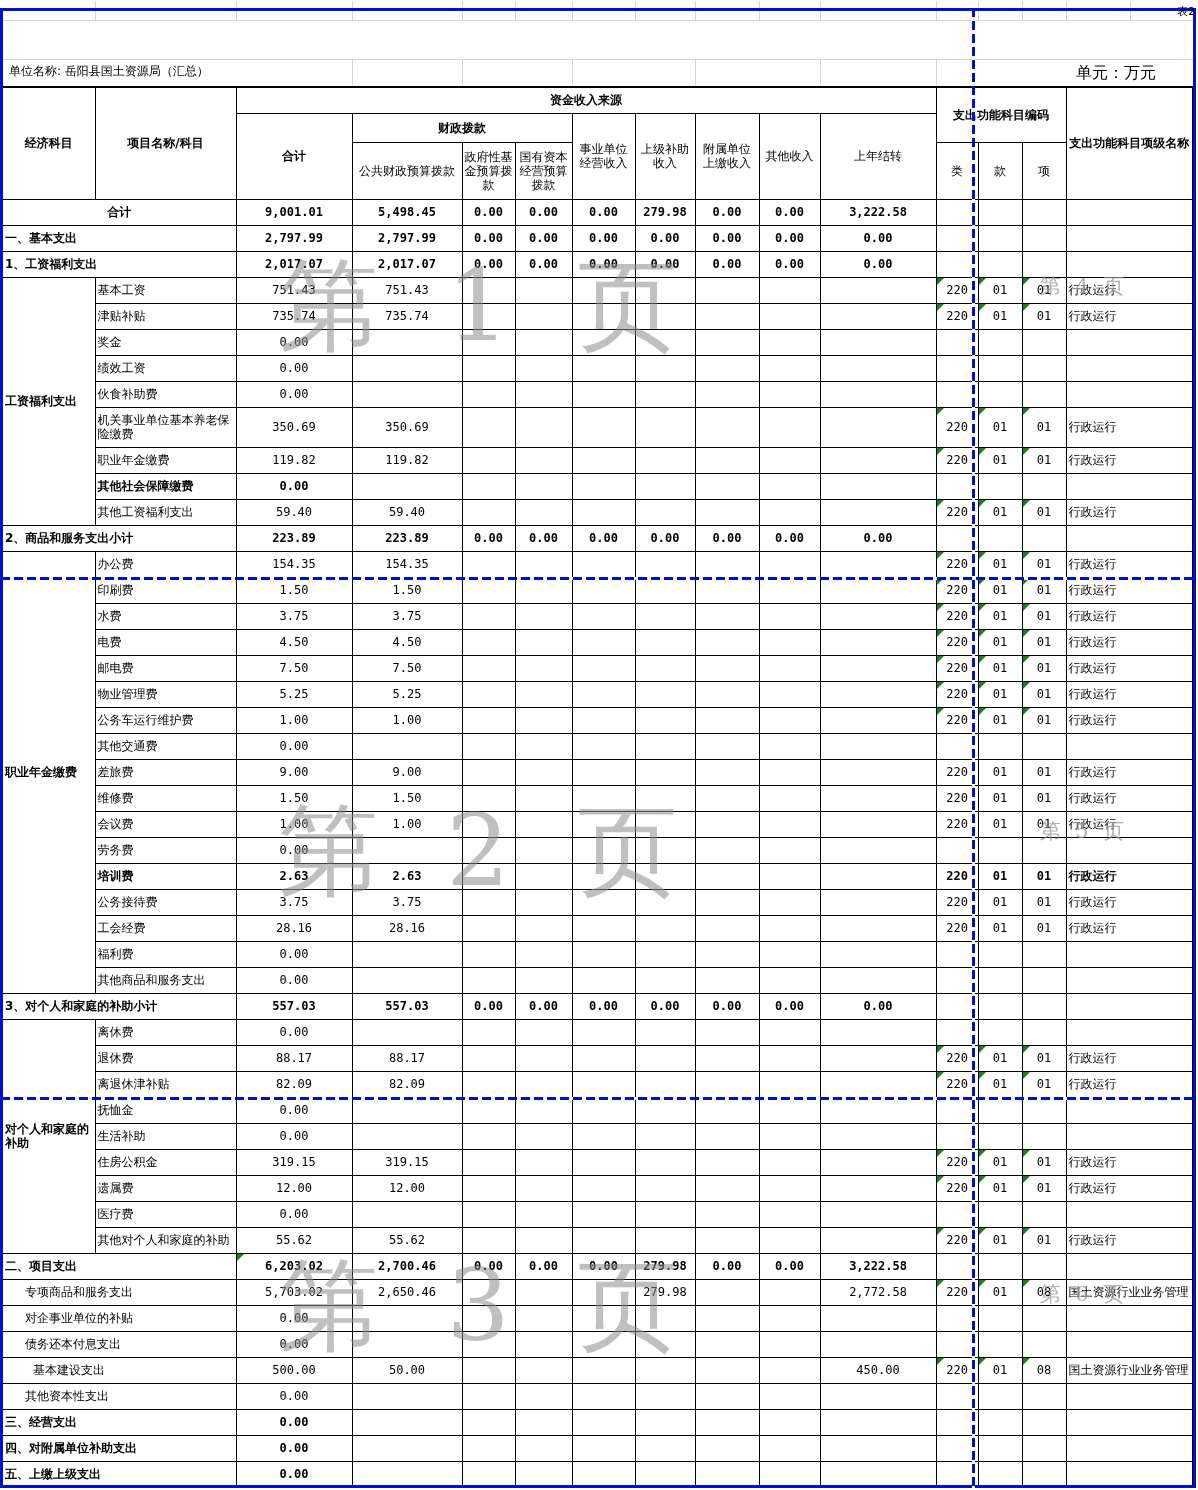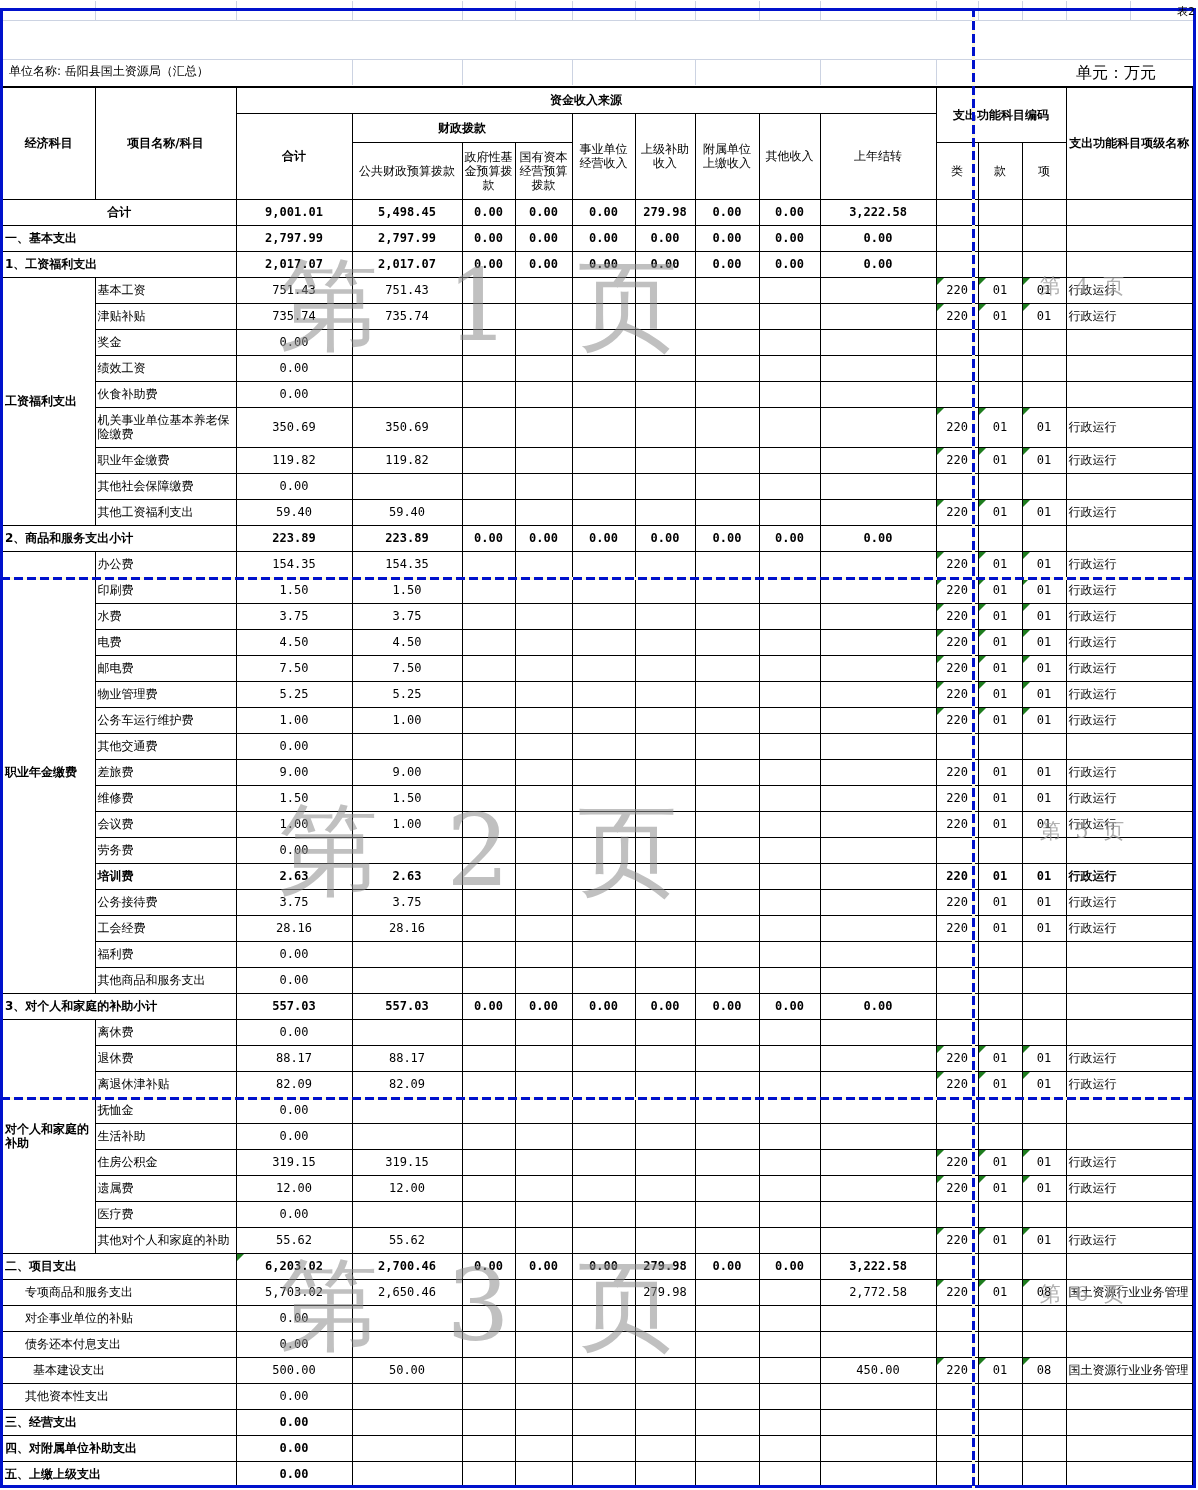--- a/index.html
+++ b/index.html
@@ -276,21 +276,21 @@
           <td class="c-num"></td>
           <td class="c-num"></td>
           <td class="c-num"></td>
           <td class="c-num"></td>
           <td class="c-num"></td>
           <td class="c-code">220<span class="tri"></span></td>
           <td class="c-code">01<span class="tri"></span></td>
           <td class="c-code">01<span class="tri"></span></td>
           <td class="c-func">行政运行</td>
         </tr>
-        <tr style="height: 26px;">
+        <tr style="height: 26px; font-weight: bold;">
           <td class="c-item">其他社会保障缴费</td>
           <td class="c-num">0.00</td>
           <td class="c-num"></td>
           <td class="c-num"></td>
           <td class="c-num"></td>
           <td class="c-num"></td>
           <td class="c-num"></td>
           <td class="c-num"></td>
           <td class="c-num"></td>
           <td class="c-num"></td>

